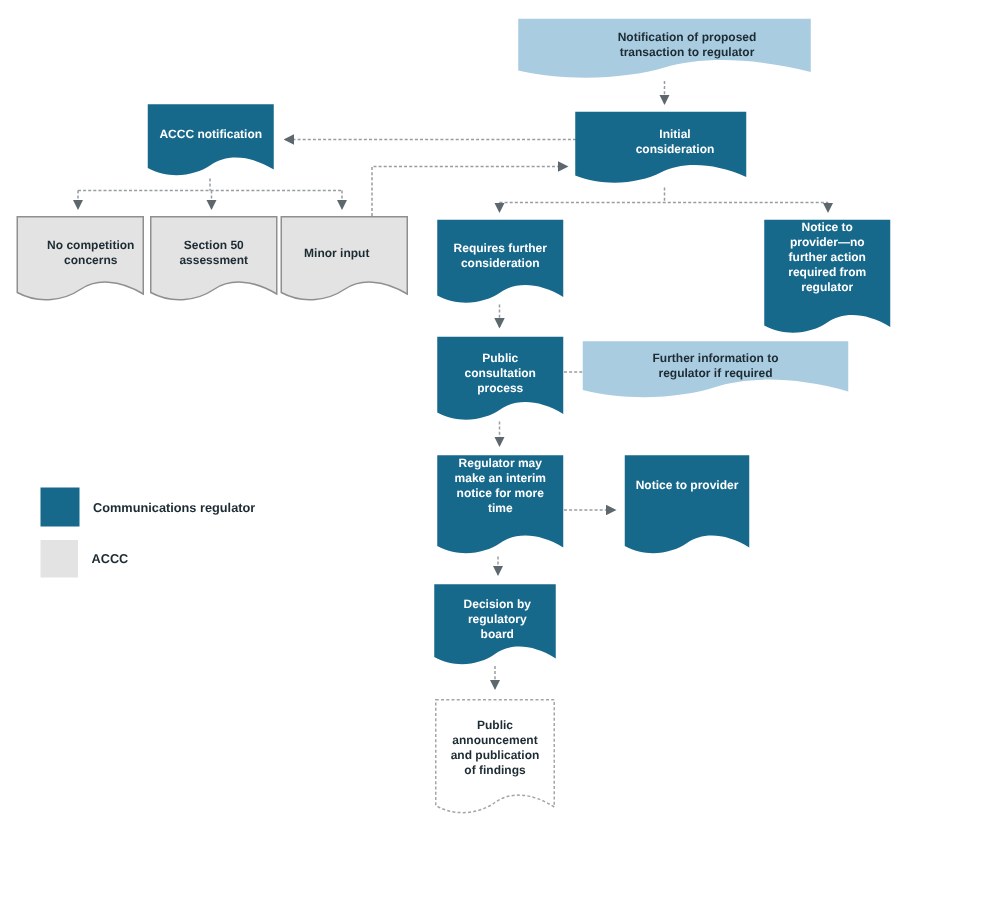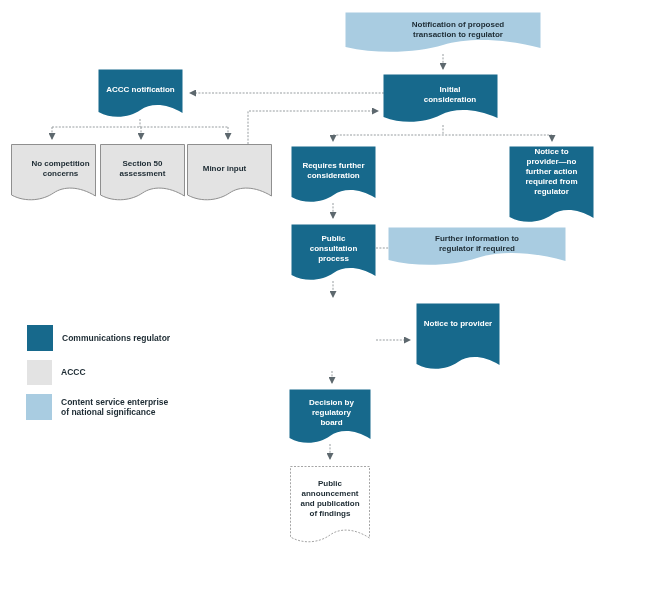--- a/index.html
+++ b/index.html
@@ -128,20 +128,29 @@
   </div>
 
   <div class="node doc pb8" style="left:388px;top:227px;width:178px;height:42px">
       <svg width="178" height="42" viewBox="0 0 178 42">
         <path d="M0.5,0.5 H177.5 V34 C 142.4,24 110.4,24 89.0,31 C 67.6,38 32.0,41 0.5,33 Z" fill="var(--csens)"></path>
       </svg>
     <div class="label on-light">Further information to
 regulator if required</div>
   </div>
 
+  <div class="node doc pb12" style="left:291px;top:303px;width:85px;height:70px">
+      <svg width="85" height="70" viewBox="0 0 85 70">
+        <path d="M0.5,0.5 H84.5 V62 C 68.0,52 52.7,52 42.5,59 C 32.3,66 15.3,69 0.5,61 Z" fill="var(--regulator)"></path>
+      </svg>
+    <div class="label on-dark">Regulator may
+make an interim
+notice for more
+time</div>
+  </div>
 
   <div class="node doc pb12" style="left:416px;top:303px;width:84px;height:70px">
       <svg width="84" height="70" viewBox="0 0 84 70">
         <path d="M0.5,0.5 H83.5 V62 C 67.2,52 52.1,52 42.0,59 C 31.9,66 15.1,69 0.5,61 Z" fill="var(--regulator)"></path>
       </svg>
     <div class="label on-dark">Notice to provider</div>
   </div>
 
   <div class="node doc" style="left:289px;top:389px;width:85px;height:58px">
       <svg width="82" height="58" viewBox="0 0 82 58">
@@ -163,19 +172,14 @@
   </div>
 
   <div class="legend-row" style="left:27px;top:325px">
     <div class="swatch" style="background: var(--regulator);"></div>
     <div class="legend-label">Communications regulator</div>
   </div>
   <div class="legend-row" style="left:27px;top:360px">
     <div class="swatch" style="width: 25px; height: 25px; background: var(--accc_fill);"></div>
     <div class="legend-label">ACCC</div>
   </div>
-  <div class="legend-row" style="left:26px;top:394px">
-    <div class="swatch" style="background: var(--csens);"></div>
-    <div class="legend-label">Content service enterprise
-of national significance</div>
-  </div>
 
 </div>
 
 </body></html>

